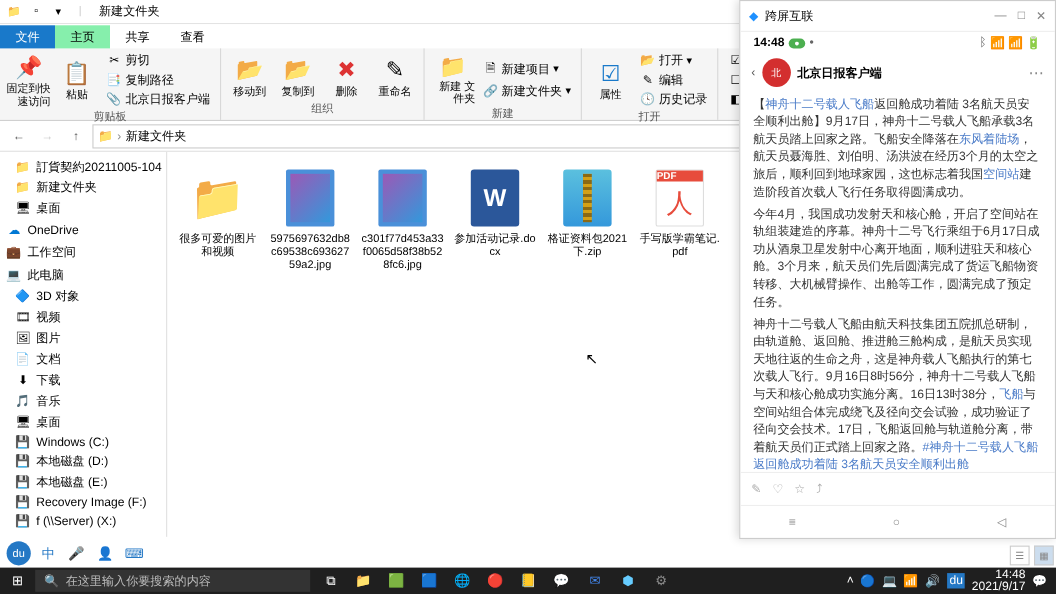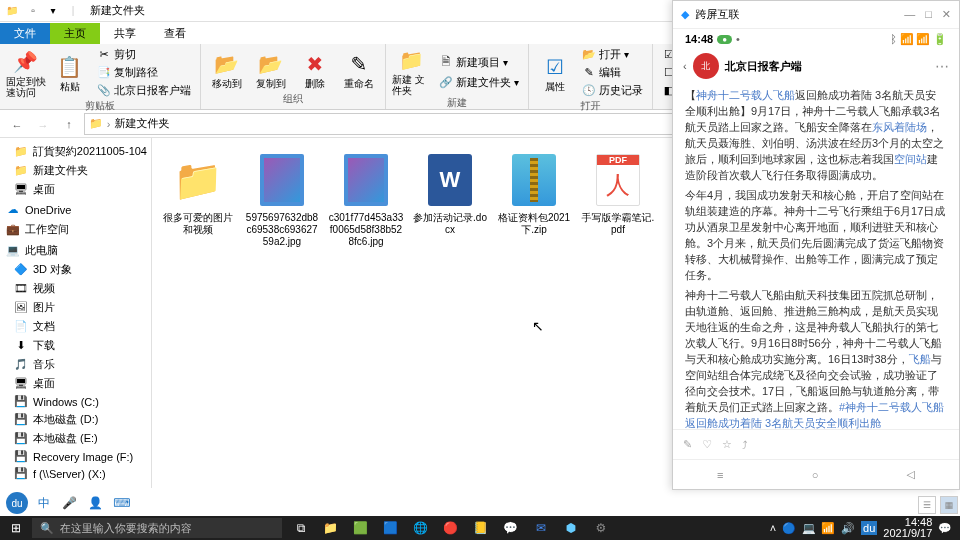--- a/index.html
+++ b/index.html
@@ -5,29 +5,29 @@
 *{margin:0;padding:0;box-sizing:border-box;font-family:"Microsoft YaHei",sans-serif;font-size:11px}
 body{width:960px;height:540px;overflow:hidden;background:#fff;position:relative}
 .titlebar{height:22px;background:#fff;display:flex;align-items:center;border-bottom:1px solid #e0e0e0}
 .titlebar .qat{display:flex;gap:2px;padding-left:4px}
 .titlebar .qat span{width:18px;height:18px;display:flex;align-items:center;justify-content:center;font-size:10px}
 .titlebar .title{margin-left:8px;font-size:11px}
 .titlebar .wincontrols{margin-left:auto;display:flex}
 .titlebar .wincontrols span{width:40px;height:22px;display:flex;align-items:center;justify-content:center;color:#666}
 .tabbar{height:22px;background:#fff;display:flex;align-items:center}
 .tabbar .tab{padding:3px 14px;font-size:11px;cursor:pointer}
-.tabbar .tab.active{background:#84cc16}
+.tabbar .tab.active{background:#86efac}
 .tabbar .tab.file{background:#1979ca;color:#fff}
 .ribbon{height:66px;background:#f5f5f5;border-bottom:1px solid #d0d0d0;display:flex}
 .rgroup{border-right:1px solid #d8d8d8;padding:2px 6px;display:flex;flex-direction:column;justify-content:space-between;height:100%}
 .rgroup .top{display:flex;gap:4px;flex:1}
 .rgroup .lbl{text-align:center;font-size:10px;color:#555;padding-bottom:1px}
 .bigbtn{display:flex;flex-direction:column;align-items:center;justify-content:center;width:40px;cursor:pointer}
 .bigbtn .ico{font-size:20px;height:28px;display:flex;align-items:center}
-.bigbtn .txt{font-size:10px;text-align:left;line-height:11px}
+.bigbtn .txt{font-size:10px;text-align:right;line-height:11px}
 .smallcol{display:flex;flex-direction:column;gap:1px;justify-content:center}
 .smallbtn{display:flex;align-items:center;gap:3px;font-size:10px;padding:1px 3px;cursor:pointer;white-space:nowrap}
 .smallbtn .si{width:14px;text-align:center}
 .addrbar{height:28px;display:flex;align-items:center;padding:2px 6px;gap:4px;border-bottom:1px solid #e0e0e0}
 .navbtn{width:22px;height:22px;display:flex;align-items:center;justify-content:center;color:#555;cursor:pointer}
 .addrbox{flex:1;height:22px;border:1px solid #ccc;display:flex;align-items:center;padding:0 4px;gap:4px}
 .addrbox .fico{color:#f0c040}
 .crumb{font-size:11px}
 .mainarea{display:flex;height:350px}
 .sidebar{width:152px;border-right:1px solid #e0e0e0;overflow-y:auto;padding:4px 0}
@@ -35,21 +35,21 @@
 .sitem.l0{padding-left:6px;margin-top:2px}
 .sitem .sico{width:14px;text-align:center}
 .content{flex:1;padding:12px 8px;display:flex;flex-wrap:wrap;align-content:flex-start;gap:8px;position:relative}
 .fitem{width:76px;display:flex;flex-direction:column;align-items:center;cursor:pointer}
 .fitem .fico{width:60px;height:60px;display:flex;align-items:center;justify-content:center;font-size:40px}
 .fitem .fname{font-size:10px;text-align:center;line-height:12px;word-break:break-all;margin-top:2px}
 .docx-ico{width:44px;height:52px;background:#2b579a;border-radius:3px;display:flex;align-items:center;justify-content:center;color:#fff;font-weight:bold;font-size:22px}
 .zip-ico{width:44px;height:52px;background:linear-gradient(#5bc0de,#3498db);border-radius:3px;position:relative}
 .zip-ico::after{content:"";position:absolute;left:18px;top:4px;width:8px;height:44px;background:repeating-linear-gradient(#8b6914 0 3px,#d4a017 3px 6px)}
 .pdf-ico{width:44px;height:52px;background:#fff;border:1px solid #ddd;border-radius:2px;display:flex;flex-direction:column;align-items:center}
-.pdf-ico .bar{background:#e74c3c;color:#fff;font-size:9px;font-weight:bold;width:100%;text-align:center}
+.pdf-ico .bar{background:#e74c3c;color:#fff;font-size:9px;font-weight:bold;width:100%;}
 .pdf-ico .logo{flex:1;display:flex;align-items:center;justify-content:center;color:#e74c3c;font-size:24px}
 .folder-ico{color:#f0c040}
 .jpg-ico{width:44px;height:52px;background:#4a90d9;border-radius:2px;position:relative;overflow:hidden}
 .jpg-ico::after{content:"";position:absolute;inset:4px;background:linear-gradient(135deg,#9b59b6,#3498db)}
 .cursor{position:absolute;left:380px;top:180px;font-size:14px;color:#000}
 .sidepanel{position:absolute;right:0;top:0;width:288px;height:490px;background:#fff;border:1px solid #ccc;box-shadow:-2px 0 8px rgba(0,0,0,.15);display:flex;flex-direction:column}
 .sp-title{height:28px;display:flex;align-items:center;padding:0 8px;gap:6px;border-bottom:1px solid #eee}
 .sp-title .spico{color:#1e90ff}
 .sp-title .wincontrols{margin-left:auto;display:flex;gap:10px;color:#888}
 .sp-status{height:20px;display:flex;align-items:center;padding:0 12px;gap:4px;font-size:9px;color:#666}

